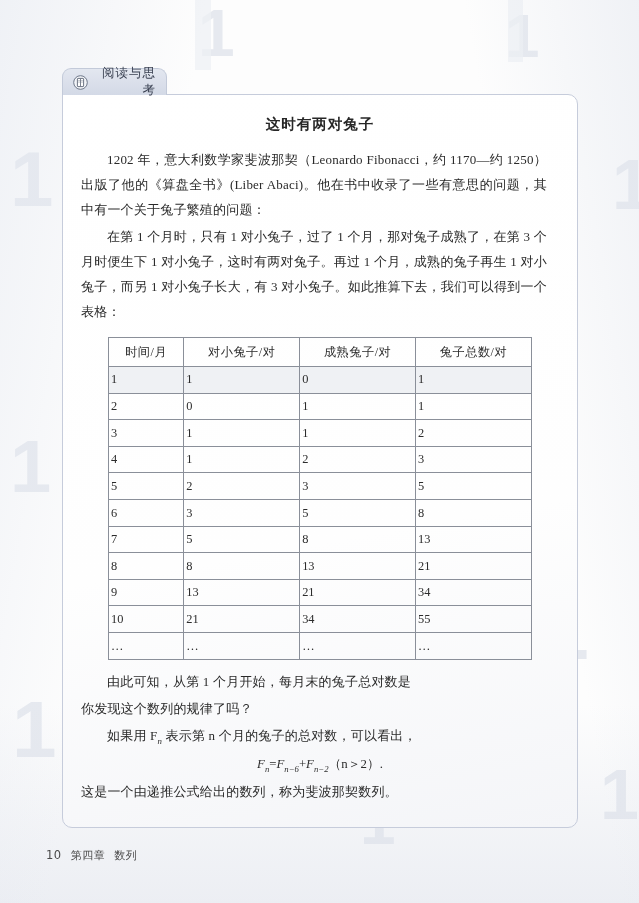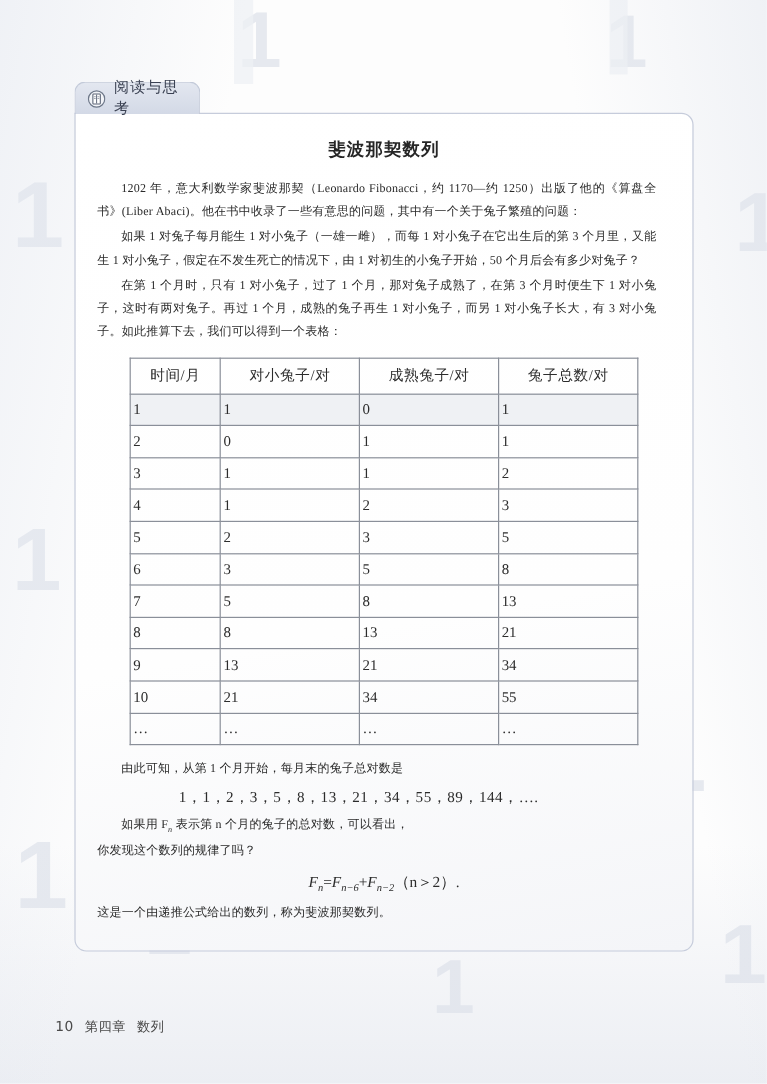--- a/index.html
+++ b/index.html
@@ -65,20 +65,21 @@
     width: 105px;
     height: 27px;
     padding: 0 10px;
     box-sizing: border-box;
     background: linear-gradient(180deg, #e3e7f0 0%, #d3d9e6 100%);
     border: 1px solid #c3cad9;
     border-bottom: none;
     border-radius: 9px 9px 0 0;
     position: relative;
     z-index: 3;
+    text-align: right;
   }
   .tab-icon {
     width: 15px;
     height: 15px;
     flex: 0 0 15px;
     position: relative;
   }
   .tab-icon svg { display: block; }
   .tab-label {
     font-family: "DejaVu Sans", "Liberation Sans", sans-serif;
@@ -102,21 +103,21 @@
     font-weight: 700;
     font-size: 14.5px;
     letter-spacing: 1px;
     margin: 6px 0 14px 0;
     font-family: "DejaVu Sans", "Liberation Sans", sans-serif;
     color: #262626;
   }
 
   p.body-text {
     margin: 0 12px 2px 0;
-    font-size: 10px;
+    font-size: 13px;
     line-height: 1.92;
     text-align: justify;
     text-indent: 2em;
     letter-spacing: 0.2px;
     color: #2a2a2a;
   }
   p.no-indent { text-indent: 0; }
 
   
   .table-wrap {
@@ -229,24 +230,23 @@
         <line x1="5.3" y1="7.1" x2="6.8" y2="7.1" stroke="#7c8494" stroke-width="0.6"></line>
         <line x1="8.2" y1="5.6" x2="9.7" y2="5.6" stroke="#7c8494" stroke-width="0.6"></line>
         <line x1="8.2" y1="7.1" x2="9.7" y2="7.1" stroke="#7c8494" stroke-width="0.6"></line>
       </svg>
     </span>
     <span class="tab-label">阅读与思考</span>
   </div>
 
   <div class="card-body">
 
-    <div class="article-title">斐波那契数列</div>
+    <div class="article-title">这时有两对兔子</div>
 
     <p class="body-text">1202 年，意大利数学家斐波那契（Leonardo Fibonacci，约 1170—约 1250）出版了他的《算盘全书》(Liber Abaci)。他在书中收录了一些有意思的问题，其中有一个关于兔子繁殖的问题：</p>
-    <p class="body-text">如果 1 对兔子每月能生 1 对小兔子（一雄一雌），而每 1 对小兔子在它出生后的第 3 个月里，又能生 1 对小兔子，假定在不发生死亡的情况下，由 1 对初生的小兔子开始，50 个月后会有多少对兔子？</p>
     <p class="body-text">在第 1 个月时，只有 1 对小兔子，过了 1 个月，那对兔子成熟了，在第 3 个月时便生下 1 对小兔子，这时有两对兔子。再过 1 个月，成熟的兔子再生 1 对小兔子，而另 1 对小兔子长大，有 3 对小兔子。如此推算下去，我们可以得到一个表格：</p>
 
     <div class="table-wrap">
       <table class="fib-table">
         <thead>
           <tr>
             <th>时间/月</th>
             <th>对小兔子/对</th>
             <th>成熟兔子/对</th>
             <th>兔子总数/对</th>
@@ -317,24 +317,23 @@
               <td class="num">…</td>
               <td class="num">…</td>
               <td class="num">…</td>
               <td class="num">…</td>
             </tr>
         </tbody>
       </table>
     </div>
 
     <p class="body-text">由此可知，从第 1 个月开始，每月末的兔子总对数是</p>
-    <div class="sequence-line">1，1，2，3，5，8，13，21，34，55，89，144，….</div>
+    <p class="body-text no-indent">你发现这个数列的规律了吗？</p>
+
     <p class="body-text"><span>如果用 F</span><sub>n</sub><span> 表示第 n 个月的兔子的总对数，可以看出，</span></p>
-
-    <p class="body-text no-indent">你发现这个数列的规律了吗？</p>
 
     <div class="formula-line">
       <span class="var">F</span><sub>n</sub><span>=</span><span class="var">F</span><sub>n−6</sub><span>+</span><span class="var">F</span><sub>n−2</sub><span>（n＞2）.</span>
     </div>
 
     <p class="body-text no-indent">这是一个由递推公式给出的数列，称为斐波那契数列。</p>
 
   </div>
 </div>
 

